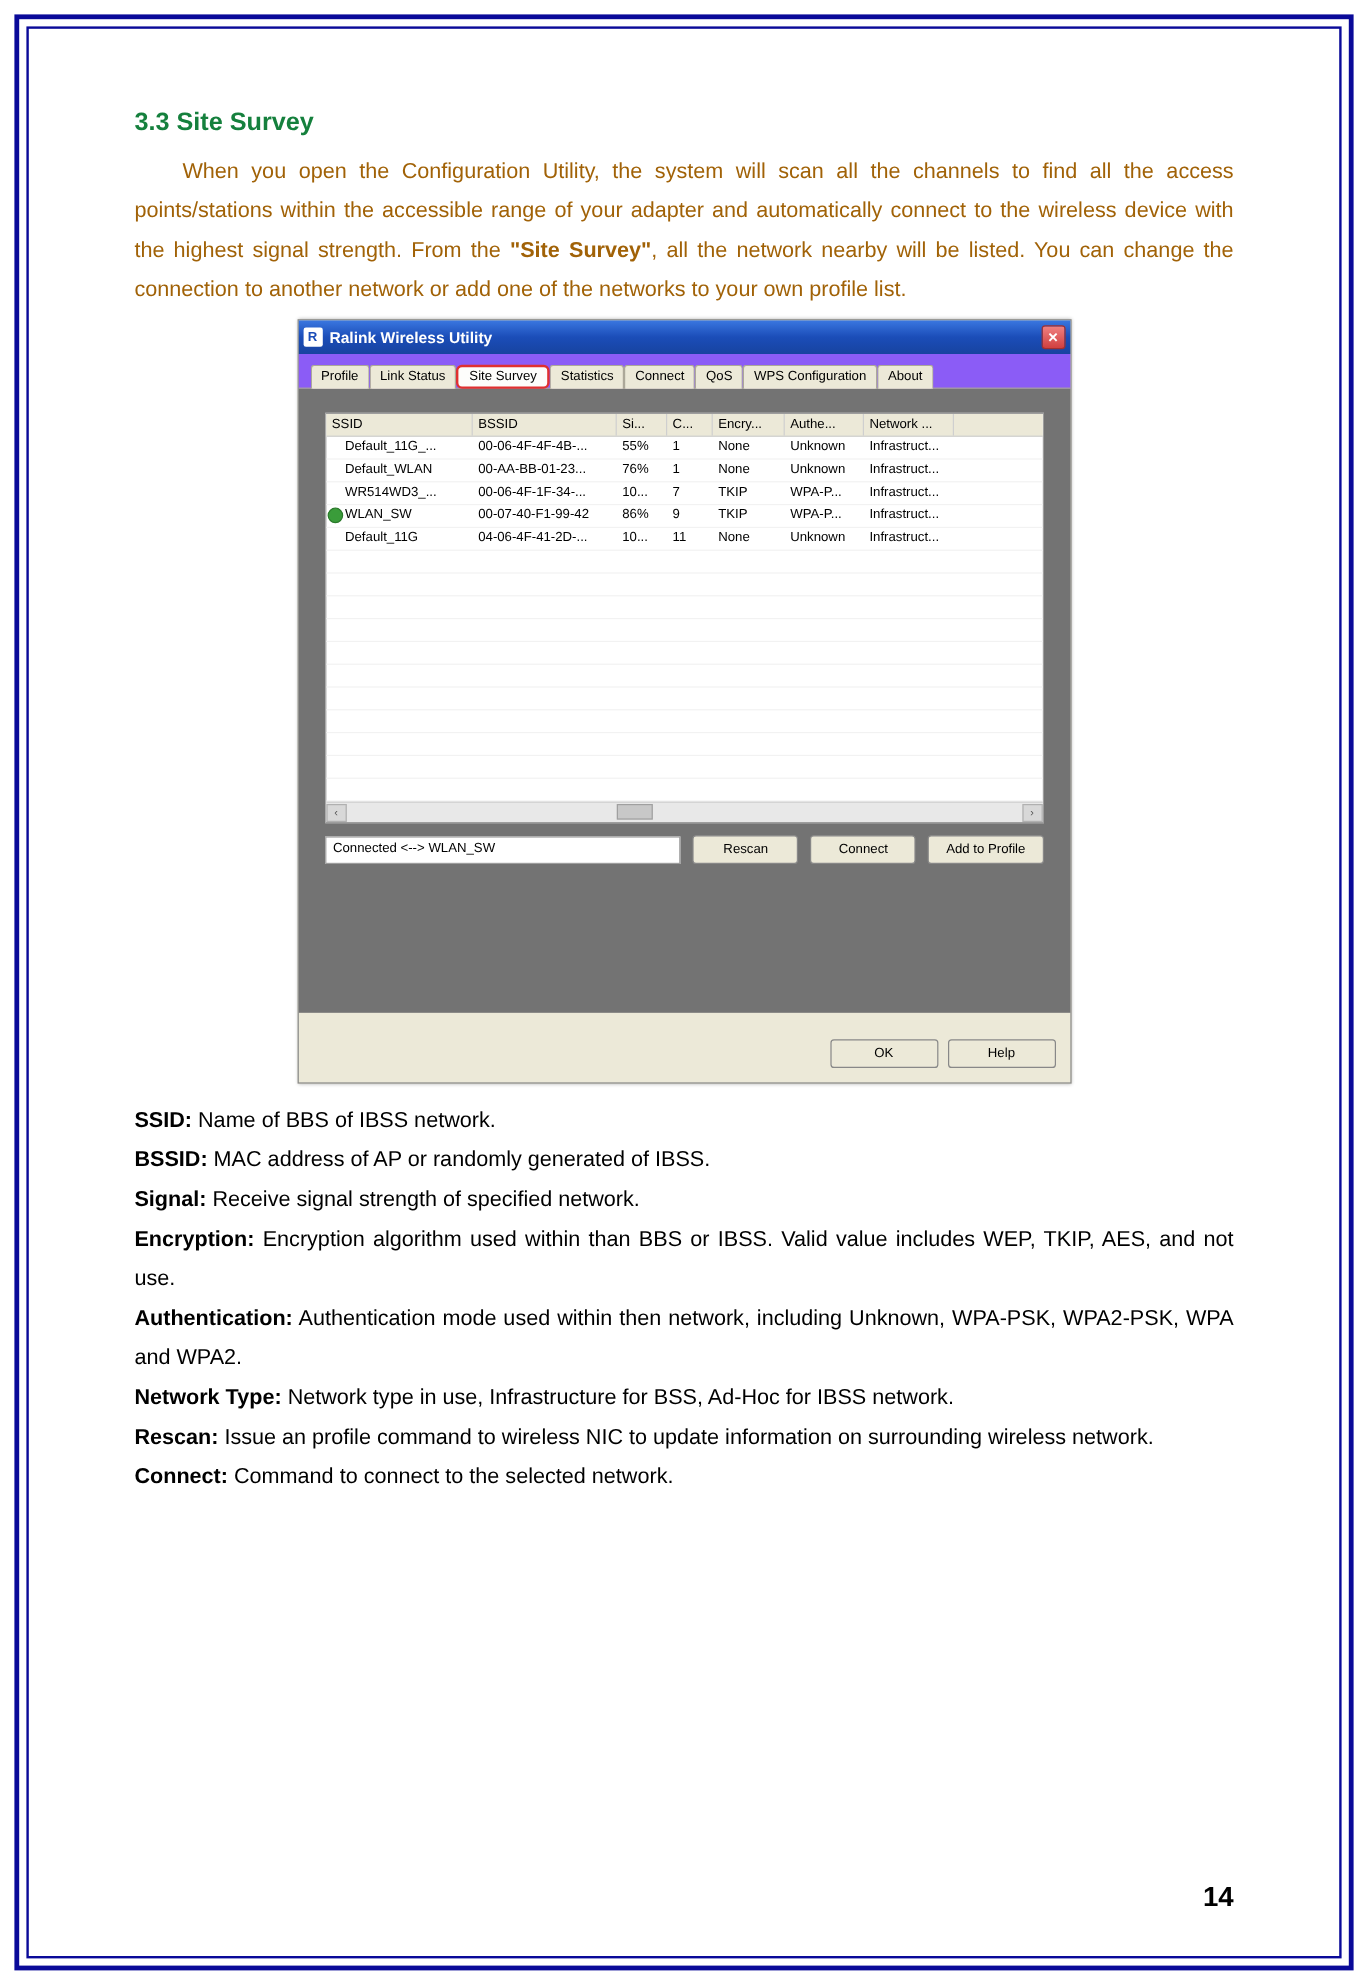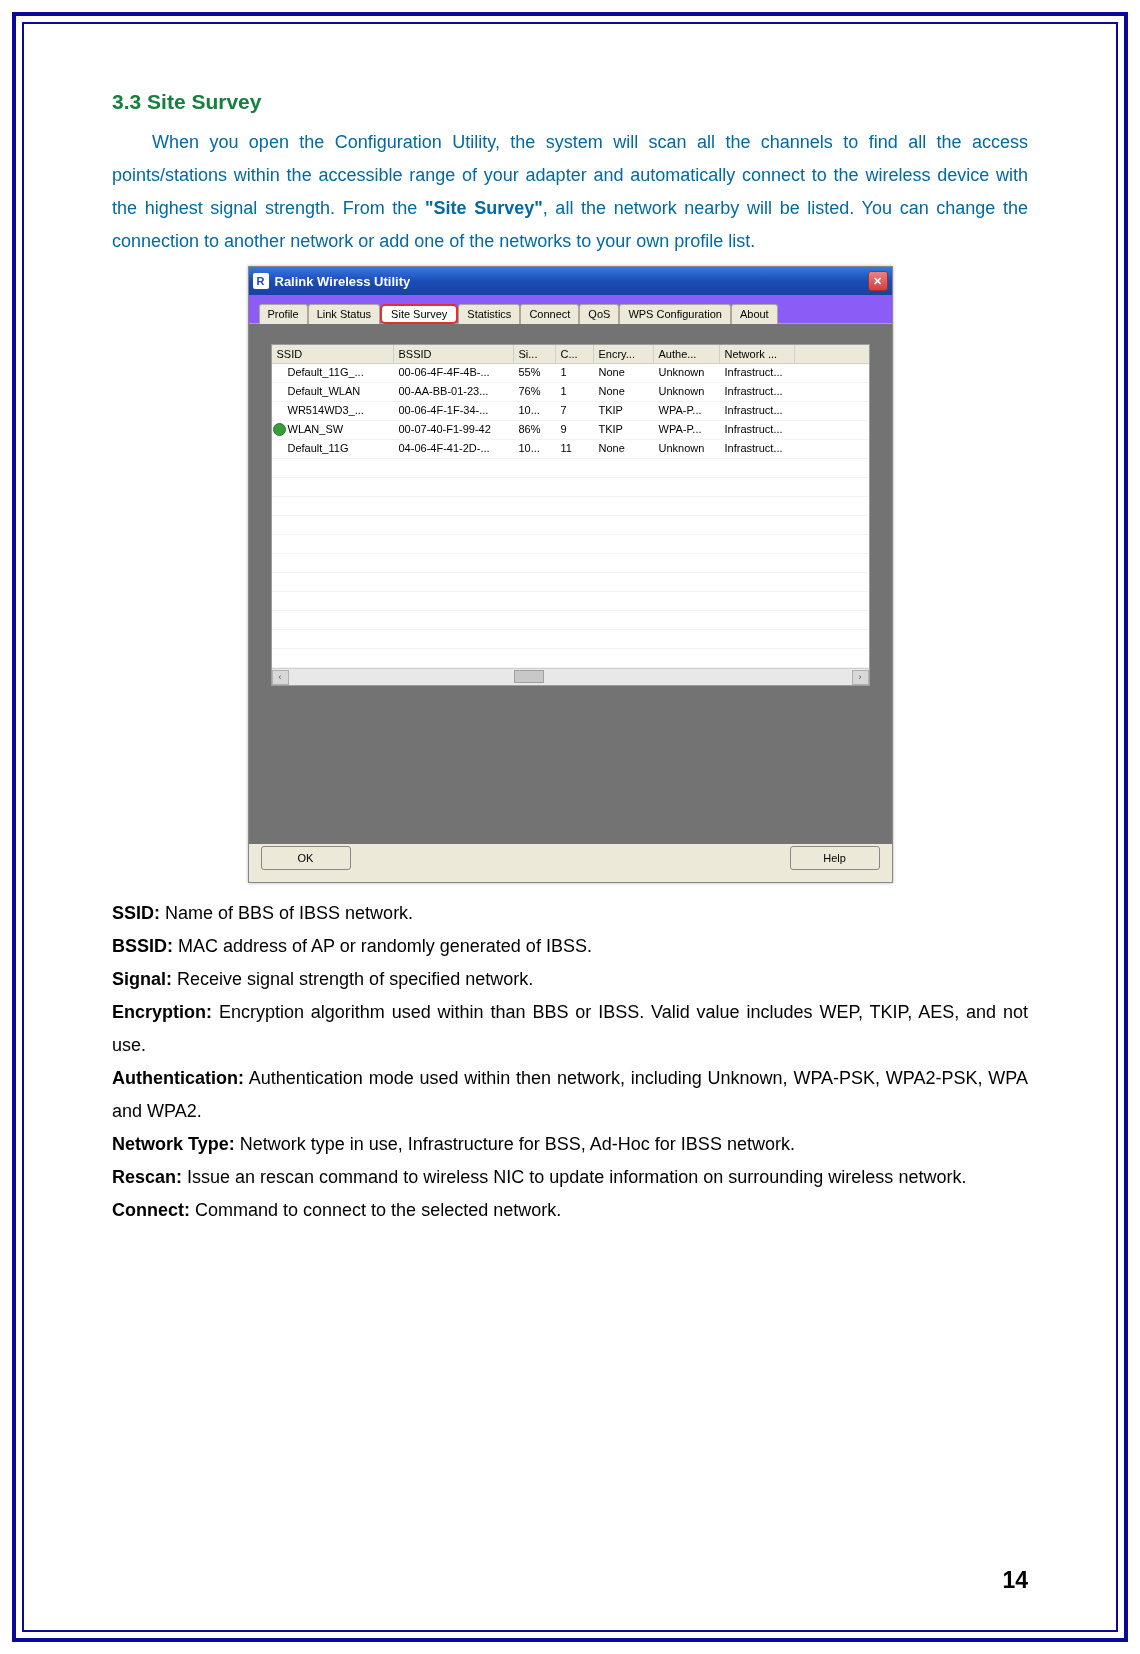--- a/index.html
+++ b/index.html
@@ -28,21 +28,21 @@
       right: 112px;
     }
     .section-heading {
       color: #15803d;
       font-weight: bold;
       font-size: 21px;
       margin-bottom: 12px;
     }
     .body-para {
       font-size: 18px;
-      color: #0369a1;
+      color: #a16207;
       line-height: 33px;
       text-align: justify;
       margin-bottom: 8px;
     }
     .body-para .indent { display: inline-block; width: 40px; }
     .bold { font-weight: bold; }
     .defs { margin-top: 14px; }
     .def-item {
       font-size: 18px;
       line-height: 33px;
@@ -201,23 +201,23 @@
       background: #ece9d8;
       padding: 3px 14px;
       font-size: 11px;
       border-radius: 3px;
       height: 24px;
       min-width: 88px;
       text-align: center;
     }
     .bottom-btns {
       display: flex;
-      justify-content: space-between;
+      justify-content: flex-end;
       gap: 8px;
-      padding: 2px 12px 12px;
+      padding: 22px 12px 12px;
     }
     .bottom-btns .win-btn { min-width: 90px; }
   </style>
 </head>
 <body>
 
 <div class="page-border"></div>
 <div class="page-border-inner"></div>
 
 <div class="content">
@@ -320,34 +320,40 @@
           </div>
         <div class="hscroll">
           <div class="hscroll-arrow">‹</div>
           <div class="hscroll-track">
             <div class="hscroll-thumb"></div>
           </div>
           <div class="hscroll-arrow">›</div>
         </div>
       </div>
 
+      <div class="status-row">
+        <div class="status-box">Connected &lt;--&gt; WLAN_SW</div>
+        <button class="win-btn">Rescan</button>
+        <button class="win-btn">Connect</button>
+        <button class="win-btn">Add to Profile</button>
+      </div>
     </div>
 
     <div class="bottom-btns">
       <button class="win-btn">OK</button>
       <button class="win-btn">Help</button>
     </div>
   </div>
 
   <div class="defs" id="defs-container">
       <p class="def-item"><span class="def-label">SSID:</span><span> Name of BBS of IBSS network.</span></p>
       <p class="def-item"><span class="def-label">BSSID:</span><span> MAC address of AP or randomly generated of IBSS.</span></p>
       <p class="def-item"><span class="def-label">Signal:</span><span> Receive signal strength of specified network.</span></p>
       <p class="def-item"><span class="def-label">Encryption:</span><span> Encryption algorithm used within than BBS or IBSS. Valid value includes WEP, TKIP, AES, and not use.</span></p>
       <p class="def-item"><span class="def-label">Authentication:</span><span> Authentication mode used within then network, including Unknown, WPA-PSK, WPA2-PSK, WPA and WPA2.</span></p>
       <p class="def-item"><span class="def-label">Network Type:</span><span> Network type in use, Infrastructure for BSS, Ad-Hoc for IBSS network.</span></p>
-      <p class="def-item"><span class="def-label">Rescan:</span><span> Issue an rescan command to wireless NIC to update information on surrounding wireless network.</span></p>
+      <p class="def-item"><span class="def-label">Rescan:</span><span> Issue an profile command to wireless NIC to update information on surrounding wireless network.</span></p>
       <p class="def-item"><span class="def-label">Connect:</span><span> Command to connect to the selected network.</span></p>
     </div>
 
 </div>
 
 <div class="page-number">14</div>
 
 </body></html>

